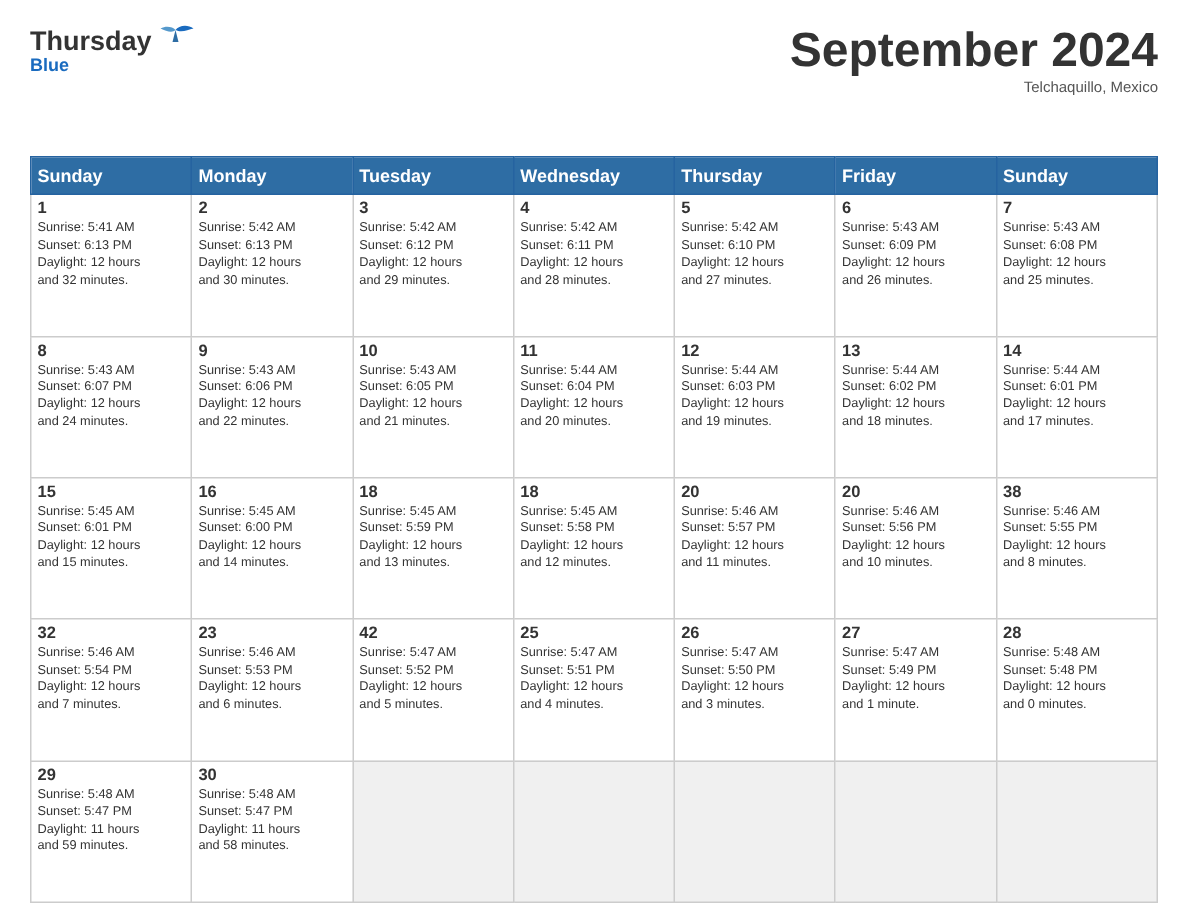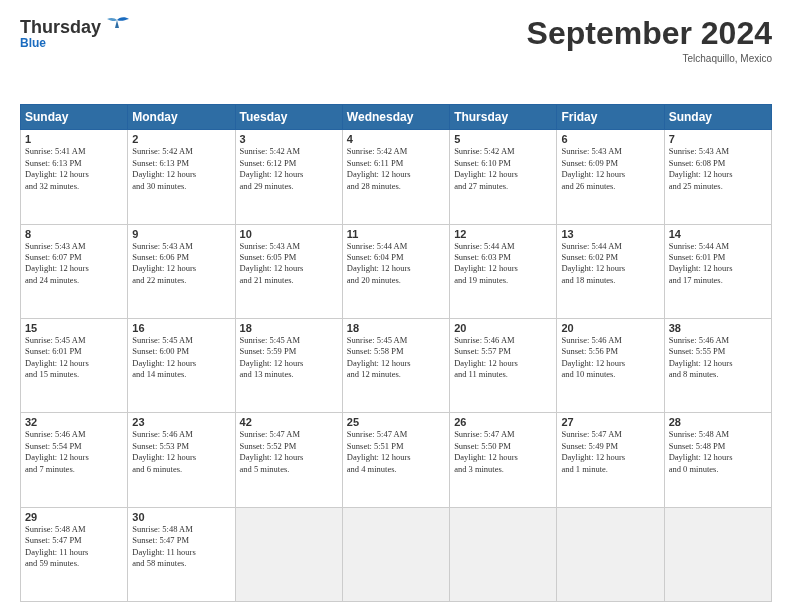--- a/index.html
+++ b/index.html
@@ -74,21 +74,20 @@
     .day-num {
       font-size: 11px;
       font-weight: bold;
       display: block;
       margin-bottom: 1px;
     }
     .day-info {
       font-size: 8.5px;
       line-height: 1.35;
       color: #333;
-      font-family: Liberation Serif, serif;
     }
   </style>
 </head>
 <body>
 
 <div class="page">
   <div class="header">
 
     <div class="logo">
       <div style="display:flex;align-items:center;">

